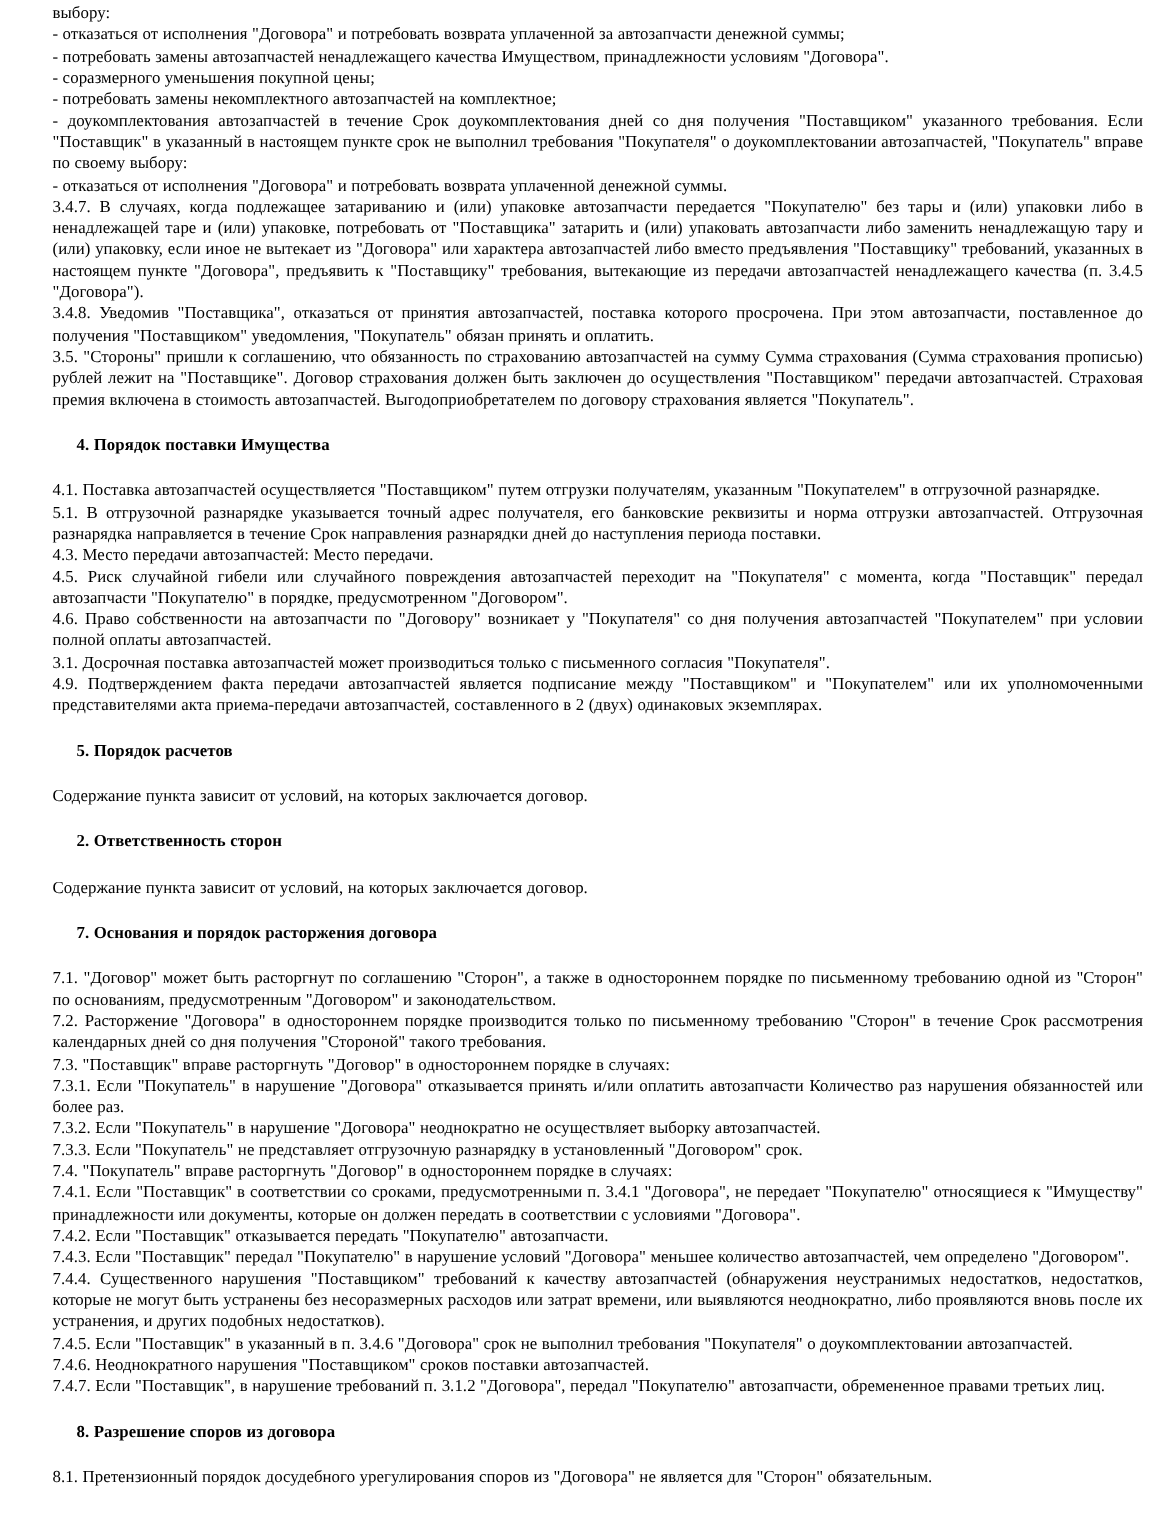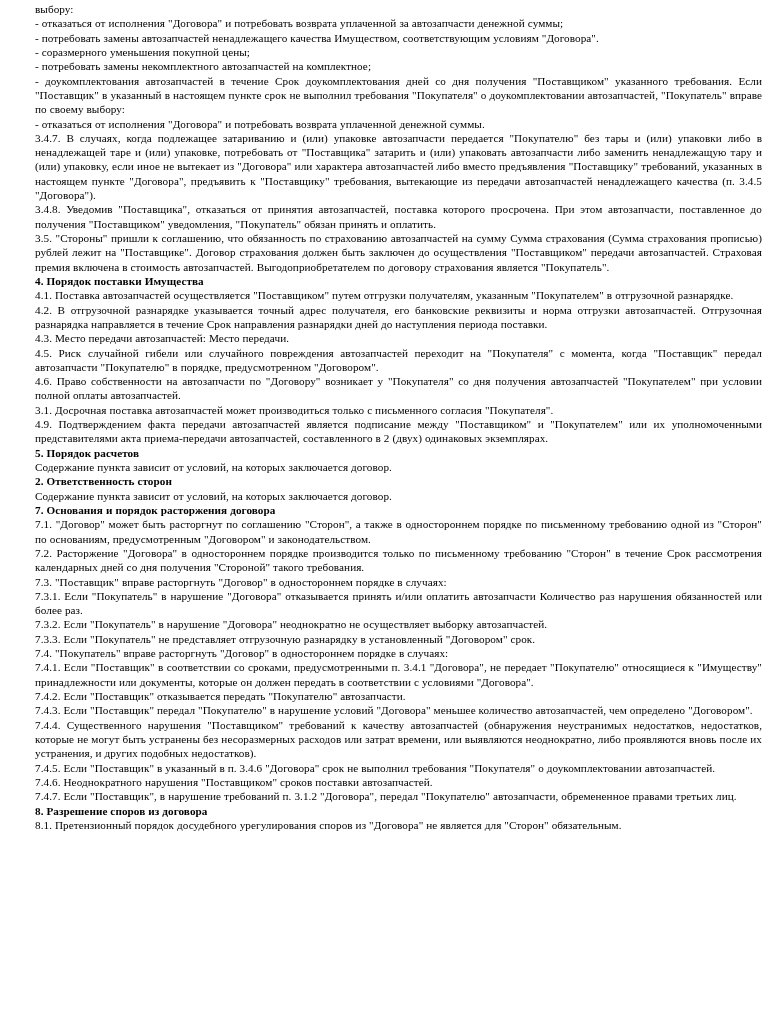--- a/index.html
+++ b/index.html
@@ -34,50 +34,50 @@
   p.para {
     margin: 0;
     padding: 0;
     font-size: 11.2px;
     line-height: 14.32px;
     text-align: justify;
     text-justify: inter-word;
     white-space: normal;
   }
   h2.heading {
-    margin: 0;
+    margin: 16px;
     padding: 0;
     font-size: 11.2px;
     line-height: 14.32px;
     font-weight: bold;
     text-align: left;
   }
   
   p.short {
     text-align: left;
   }
 </style>
 </head>
 <body>
 
 <div class="page">
   <div class="doc-body" id="doc-body">
       <p class="para short">выбору:</p>
       <p class="para short">- отказаться от исполнения "Договора" и потребовать возврата уплаченной за автозапчасти денежной суммы;</p>
-      <p class="para short">- потребовать замены автозапчастей ненадлежащего качества Имуществом, соответствующим условиям "Договора".</p>
+      <p class="para short">- потребовать замены автозапчастей ненадлежащего качества Имуществом, принадлежности условиям "Договора".</p>
       <p class="para short">- соразмерного уменьшения покупной цены;</p>
       <p class="para short">- потребовать замены некомплектного автозапчастей на комплектное;</p>
       <p class="para">- доукомплектования автозапчастей в течение Срок доукомплектования дней со дня получения "Поставщиком" указанного требования. Если "Поставщик" в указанный в настоящем пункте срок не выполнил требования "Покупателя" о доукомплектовании автозапчастей, "Покупатель" вправе по своему выбору:</p>
       <p class="para short">- отказаться от исполнения "Договора" и потребовать возврата уплаченной денежной суммы.</p>
       <p class="para">3.4.7. В случаях, когда подлежащее затариванию и (или) упаковке автозапчасти передается "Покупателю" без тары и (или) упаковки либо в ненадлежащей таре и (или) упаковке, потребовать от "Поставщика" затарить и (или) упаковать автозапчасти либо заменить ненадлежащую тару и (или) упаковку, если иное не вытекает из "Договора" или характера автозапчастей либо вместо предъявления "Поставщику" требований, указанных в настоящем пункте "Договора", предъявить к "Поставщику" требования, вытекающие из передачи автозапчастей ненадлежащего качества (п. 3.4.5 "Договора").</p>
       <p class="para">3.4.8. Уведомив "Поставщика", отказаться от принятия автозапчастей, поставка которого просрочена. При этом автозапчасти, поставленное до получения "Поставщиком" уведомления, "Покупатель" обязан принять и оплатить.</p>
       <p class="para">3.5. "Стороны" пришли к соглашению, что обязанность по страхованию автозапчастей на сумму Сумма страхования (Сумма страхования прописью) рублей лежит на "Поставщике". Договор страхования должен быть заключен до осуществления "Поставщиком" передачи автозапчастей. Страховая премия включена в стоимость автозапчастей. Выгодоприобретателем по договору страхования является "Покупатель".</p>
       <h2 class="heading">4. Порядок поставки Имущества</h2>
       <p class="para">4.1. Поставка автозапчастей осуществляется "Поставщиком" путем отгрузки получателям, указанным "Покупателем" в отгрузочной разнарядке.</p>
-      <p class="para">4.2. В отгрузочной разнарядке указывается точный адрес получателя, его банковские реквизиты и норма отгрузки автозапчастей. Отгрузочная разнарядка направляется в течение Срок направления разнарядки дней до наступления периода поставки.</p>
+      <p class="para">5.1. В отгрузочной разнарядке указывается точный адрес получателя, его банковские реквизиты и норма отгрузки автозапчастей. Отгрузочная разнарядка направляется в течение Срок направления разнарядки дней до наступления периода поставки.</p>
       <p class="para short">4.3. Место передачи автозапчастей: Место передачи.</p>
       <p class="para">4.5. Риск случайной гибели или случайного повреждения автозапчастей переходит на "Покупателя" с момента, когда "Поставщик" передал автозапчасти "Покупателю" в порядке, предусмотренном "Договором".</p>
       <p class="para">4.6. Право собственности на автозапчасти по "Договору" возникает у "Покупателя" со дня получения автозапчастей "Покупателем" при условии полной оплаты автозапчастей.</p>
       <p class="para short">3.1. Досрочная поставка автозапчастей может производиться только с письменного согласия "Покупателя".</p>
       <p class="para">4.9. Подтверждением факта передачи автозапчастей является подписание между "Поставщиком" и "Покупателем" или их уполномоченными представителями акта приема-передачи автозапчастей, составленного в 2 (двух) одинаковых экземплярах.</p>
       <h2 class="heading">5. Порядок расчетов</h2>
       <p class="para short">Содержание пункта зависит от условий, на которых заключается договор.</p>
       <h2 class="heading">2. Ответственность сторон</h2>
       <p class="para short">Содержание пункта зависит от условий, на которых заключается договор.</p>
       <h2 class="heading">7. Основания и порядок расторжения договора</h2>

